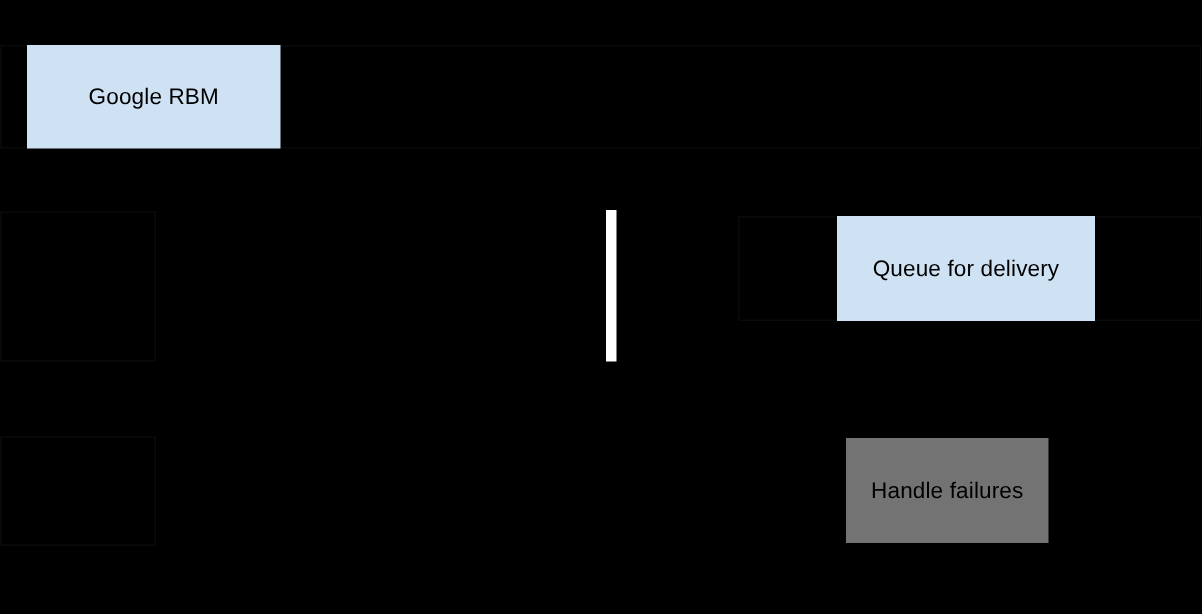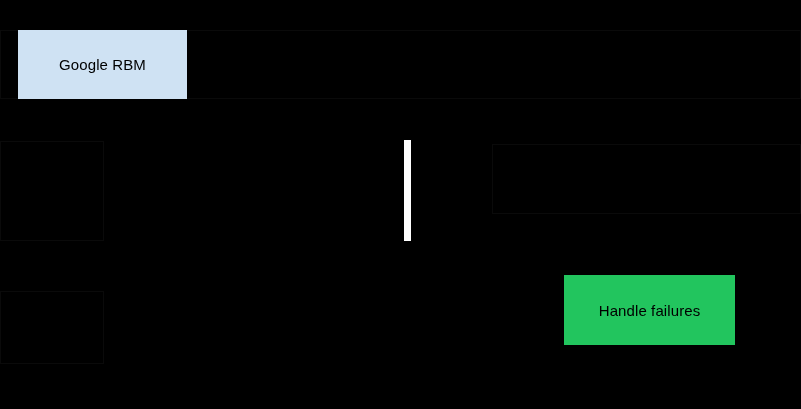--- a/index.html
+++ b/index.html
@@ -56,16 +56,17 @@
   <div class="ghost-shape" style="left: 0px; top: 30px; width: 801px; height: 69px;"></div>
   <div class="ghost-shape" style="left: 0px; top: 141px; width: 104px; height: 100px;"></div>
   <div class="ghost-shape" style="left: 0px; top: 291px; width: 104px; height: 73px;"></div>
   <div class="ghost-shape" style="left: 492px; top: 144px; width: 309px; height: 70px;"></div>
 
   <div class="connector-bar" style="left: 404px; top: 140px; width: 7px; height: 101px; background: rgb(255, 255, 255);"></div>
 
   <div class="node" style="left: 18px; top: 30px; width: 169px; height: 69px; background: rgb(207, 226, 243);">Google RBM</div>
 
 
+  <div class="node" style="left: 558px; top: 144px; width: 172px; height: 70px; background: rgb(207, 226, 243);">Queue for delivery</div>
 
-  <div class="node" style="left: 564px; top: 275px; width: 171px; height: 70px; background: #22c55e;">Handle failures</div>
+  <div class="node" style="left: 564px; top: 292px; width: 135px; height: 70px; background: #737373;">Handle failures</div>
 
 </div>
 
 </body></html>

